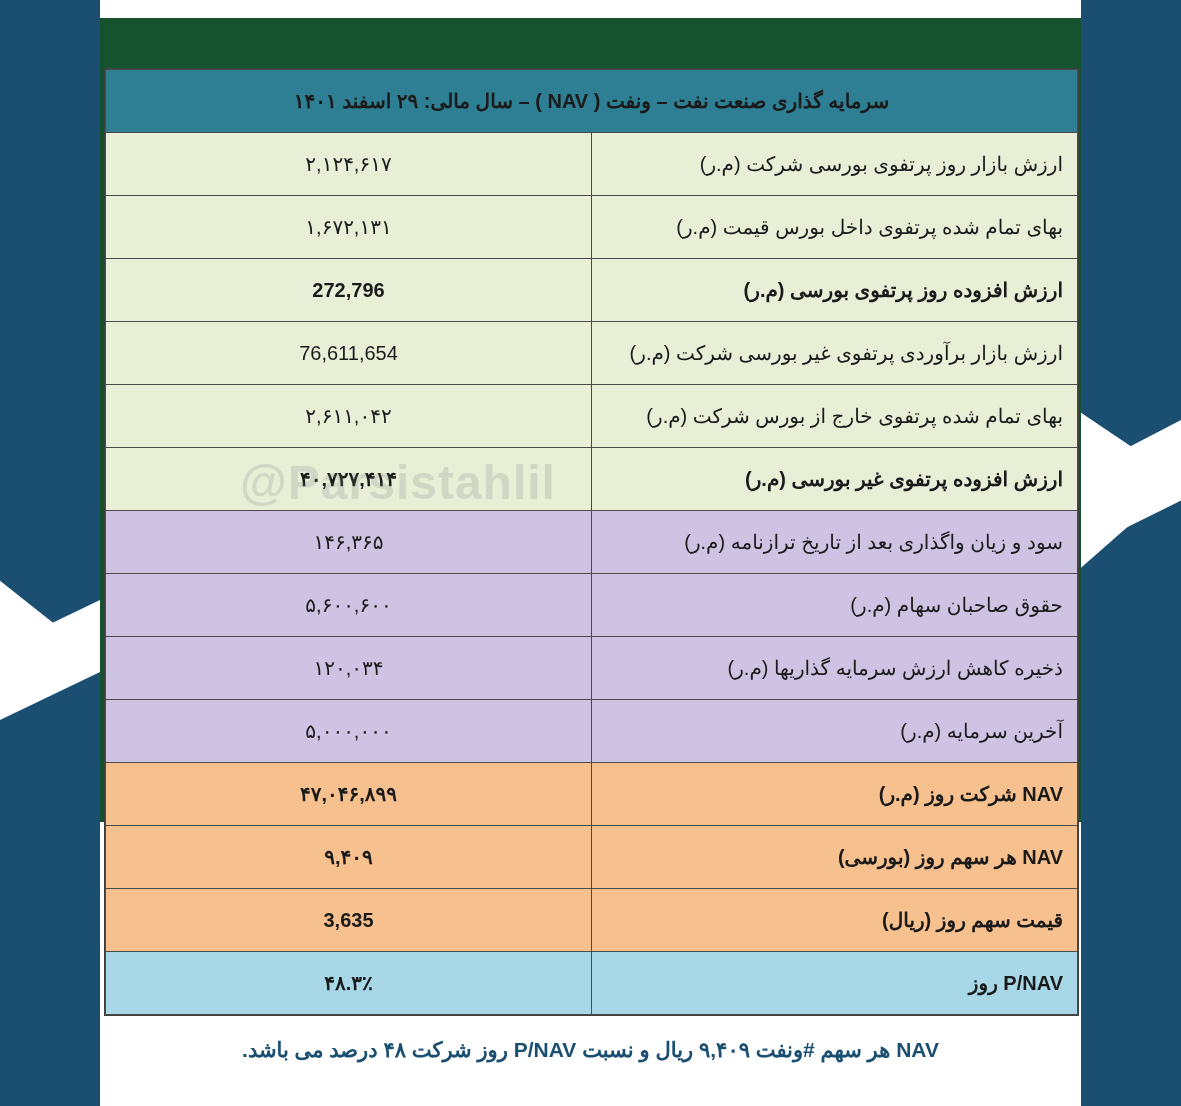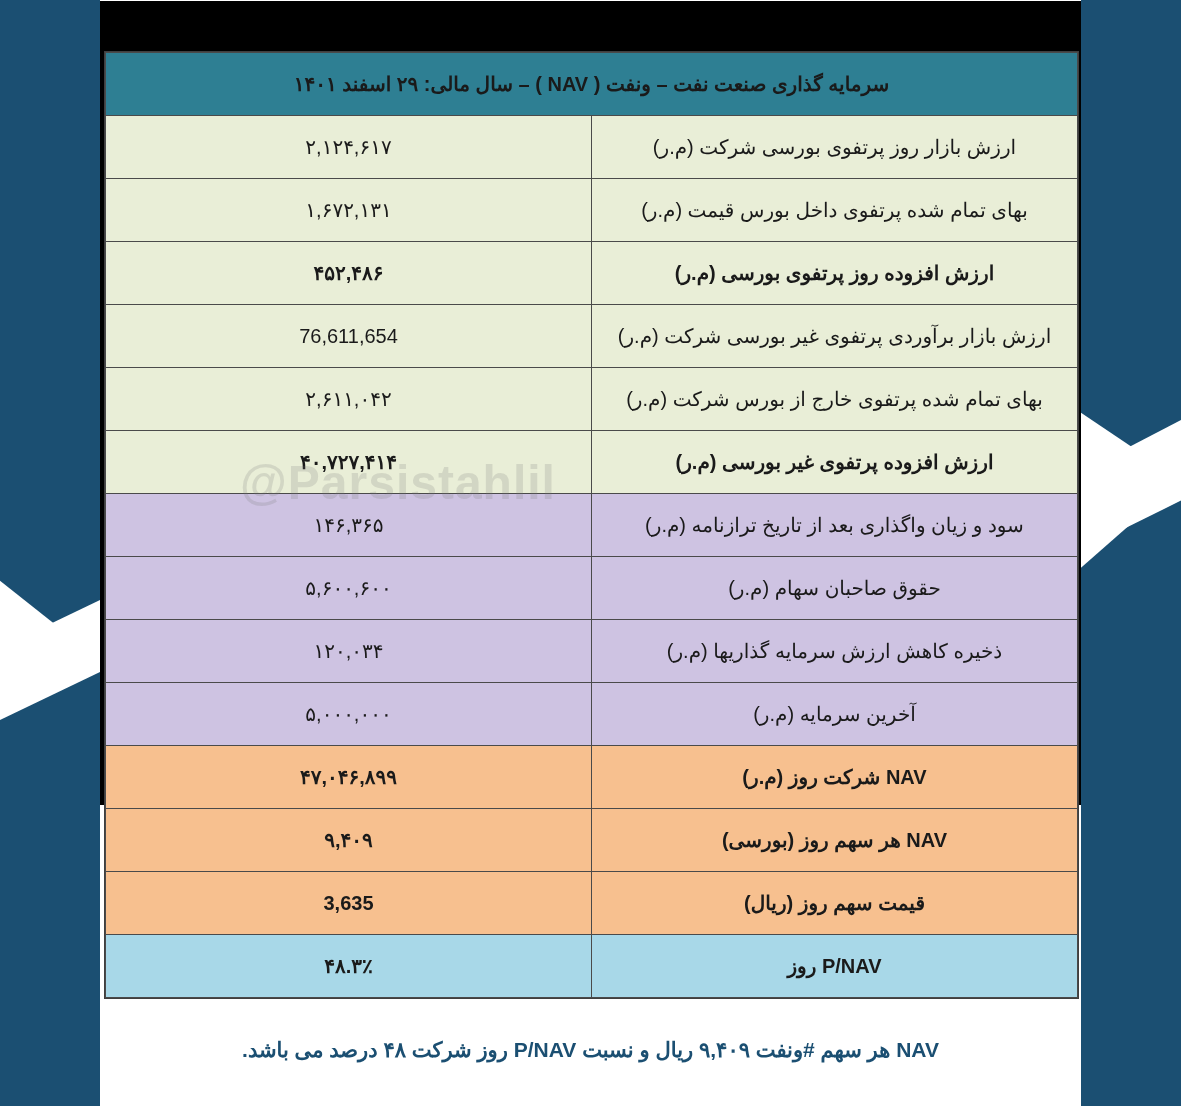--- a/index.html
+++ b/index.html
@@ -54,24 +54,24 @@
   .deco-right-white {
     right: 0; top: 420px;
     width: 100px; height: 130px;
     background: #ffffff;
     clip-path: polygon(0 40%, 100% 0, 100% 62%, 0 100%);
   }
 
   .sheet {
     position: absolute;
     left: 100px;
-    top: 1px;
+    top: 18px;
     width: 981px;
     height: 804px;
-    background: #000000;
+    background: #14532d;
     z-index: 1;
   }
 
   .table-wrap {
     position: absolute;
     left: 4px;
     top: 50px;
     width: 975px;
     border: 1px solid #3f3f3f;
     box-sizing: border-box;
@@ -83,21 +83,21 @@
     table-layout: fixed;
   }
   table.nav-table td {
     border: 1px solid #4a4a4a;
     height: 62px;
     padding: 0 14px;
     font-size: 20px;
     color: #1a1a1a;
     vertical-align: middle;
   }
-  .col-label { width: 62%; text-align: center; }
+  .col-label { width: 62%; }
   .col-value { width: 38%; text-align: center; }
 
   .row-title td {
     background: #2e7f93;
     color: #ffffff;
     font-size: 22px;
     font-weight: bold;
     text-align: center;
     height: 66px;
   }
@@ -163,21 +163,21 @@
         <tr class="grp-green">
           <td class="col-label">ارزش بازار روز پرتفوی بورسی شرکت (م.ر)</td>
           <td class="col-value">۲,۱۲۴,۶۱۷</td>
         </tr>
         <tr class="grp-green">
           <td class="col-label">بهای تمام شده پرتفوی داخل بورس قیمت (م.ر)</td>
           <td class="col-value">۱,۶۷۲,۱۳۱</td>
         </tr>
         <tr class="grp-green bold">
           <td class="col-label">ارزش افزوده روز پرتفوی بورسی (م.ر)</td>
-          <td class="col-value">۴۵۲,۴۸۶</td>
+          <td class="col-value">272,796</td>
         </tr>
         <tr class="grp-green">
           <td class="col-label">ارزش بازار برآوردی پرتفوی غیر بورسی شرکت (م.ر)</td>
           <td class="col-value">76,611,654</td>
         </tr>
         <tr class="grp-green">
           <td class="col-label">بهای تمام شده پرتفوی خارج از بورس شرکت (م.ر)</td>
           <td class="col-value">۲,۶۱۱,۰۴۲</td>
         </tr>
         <tr class="grp-green bold">

